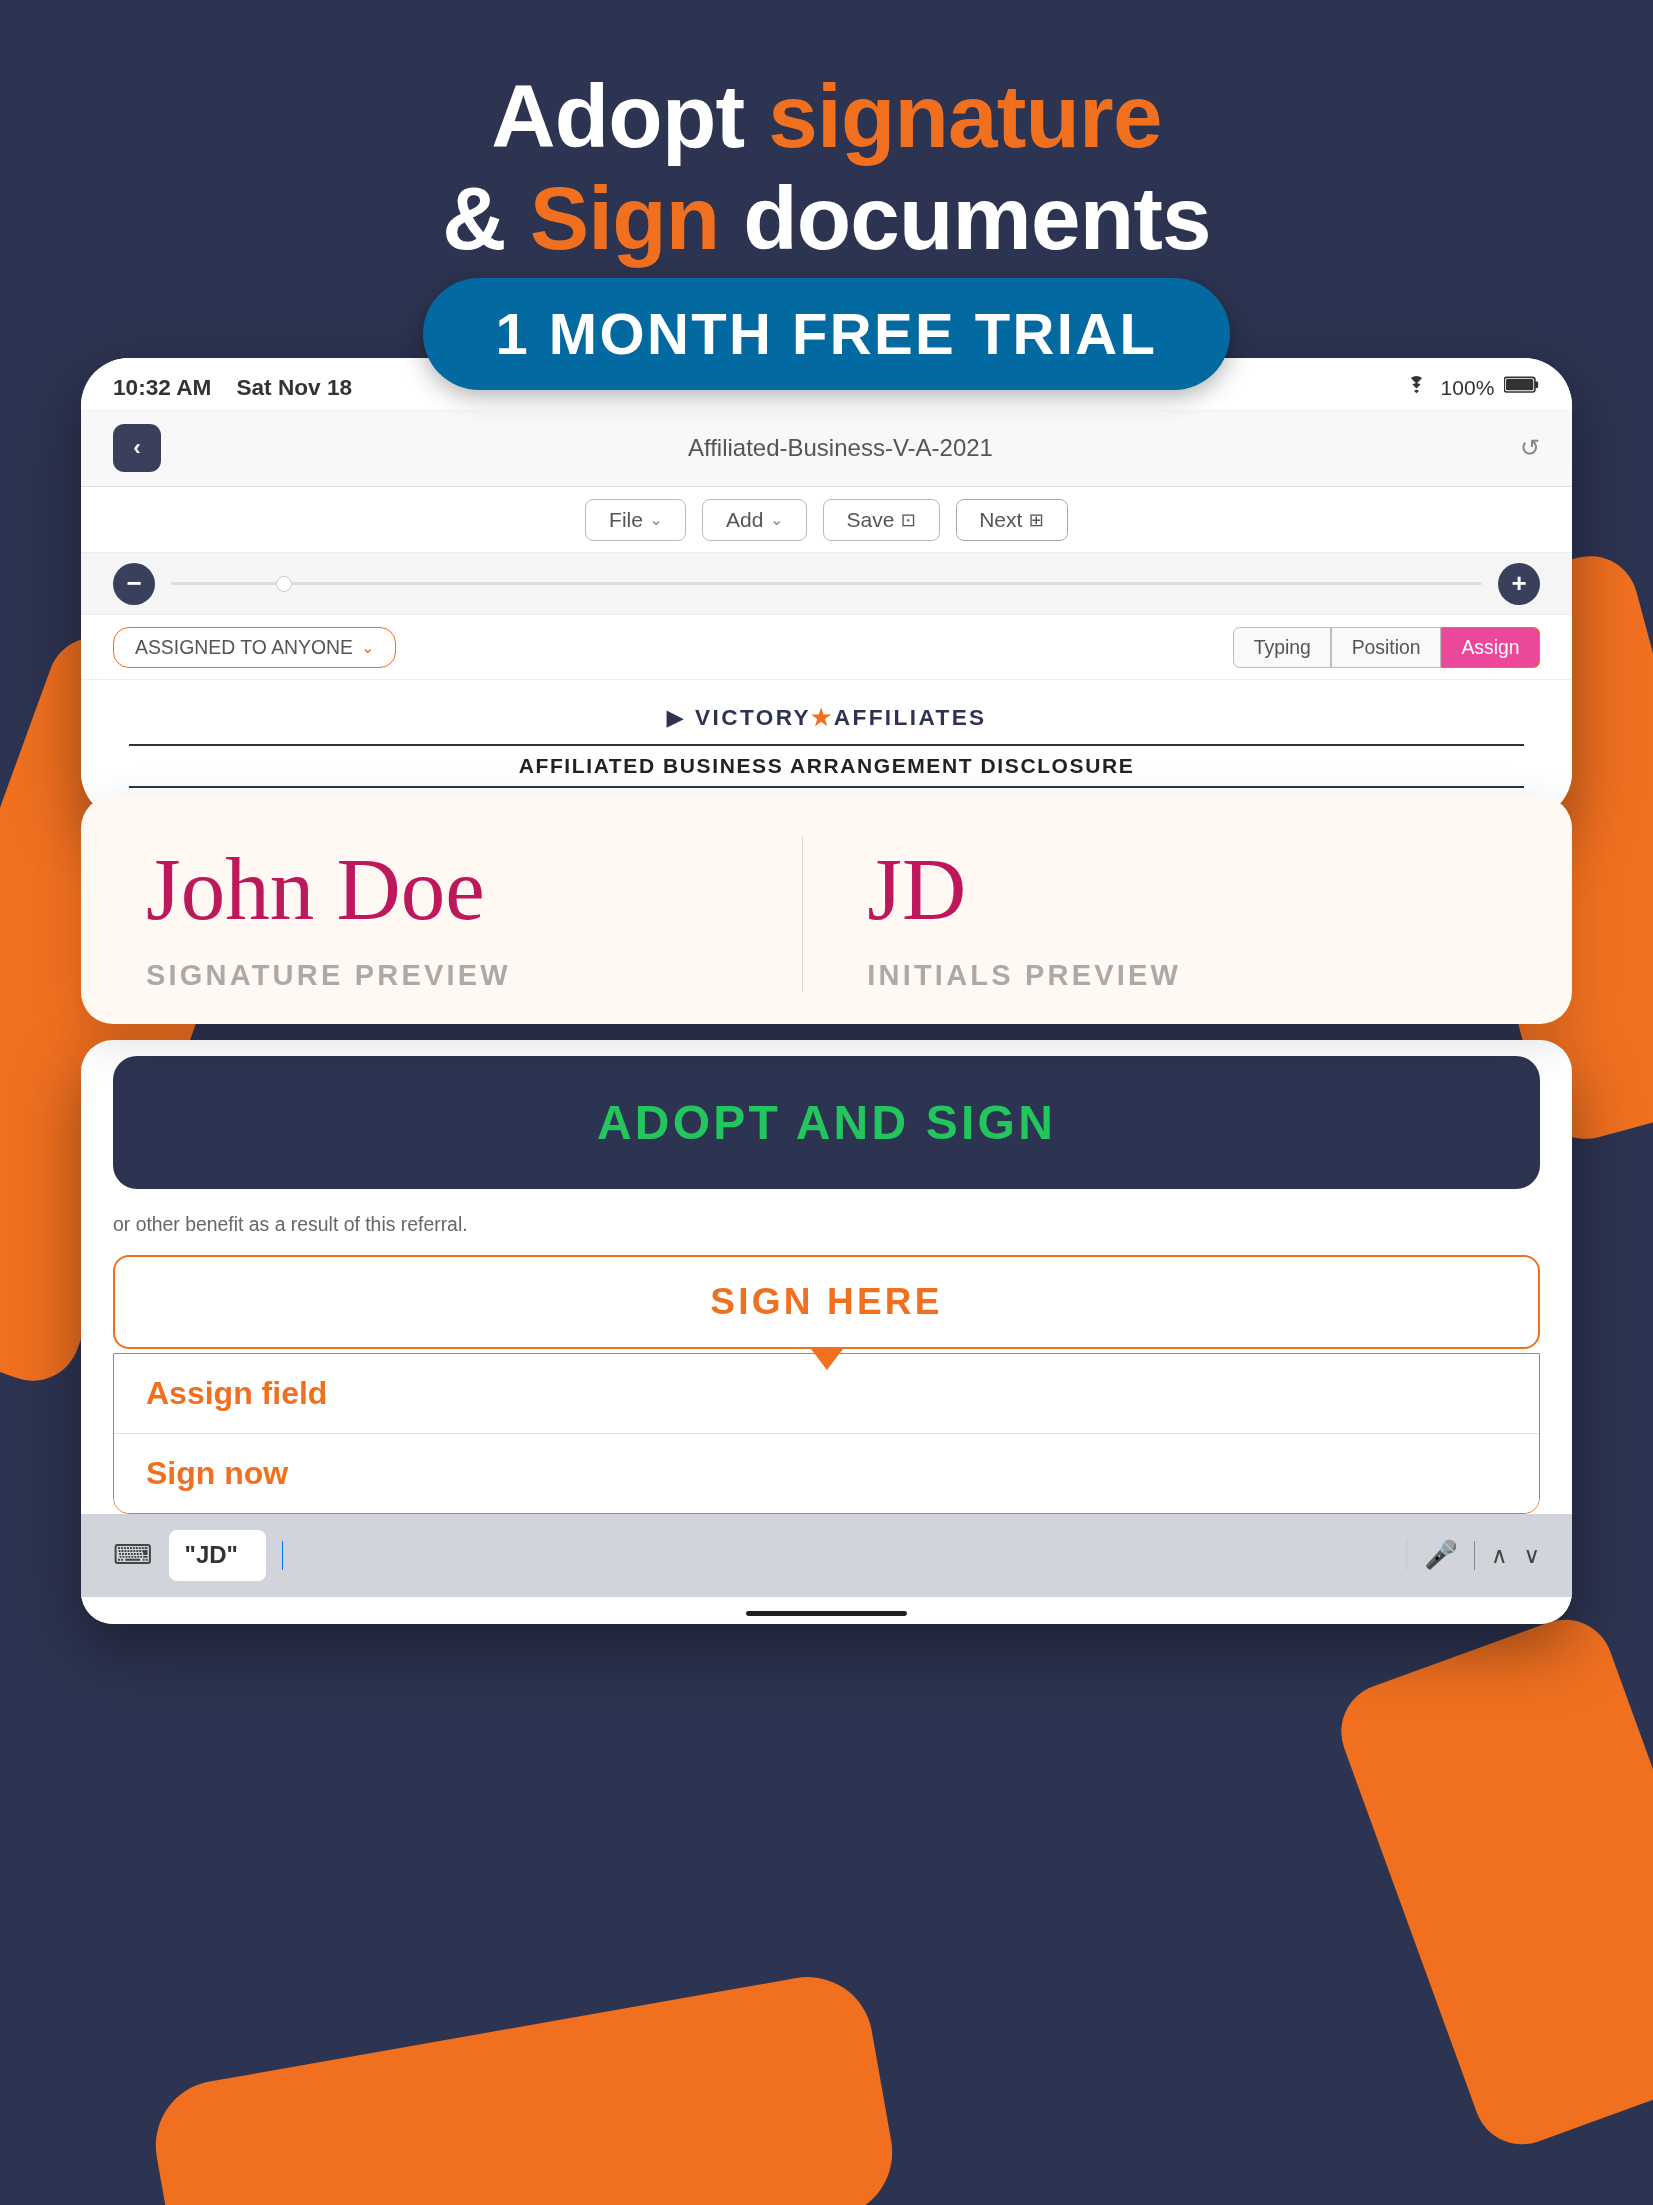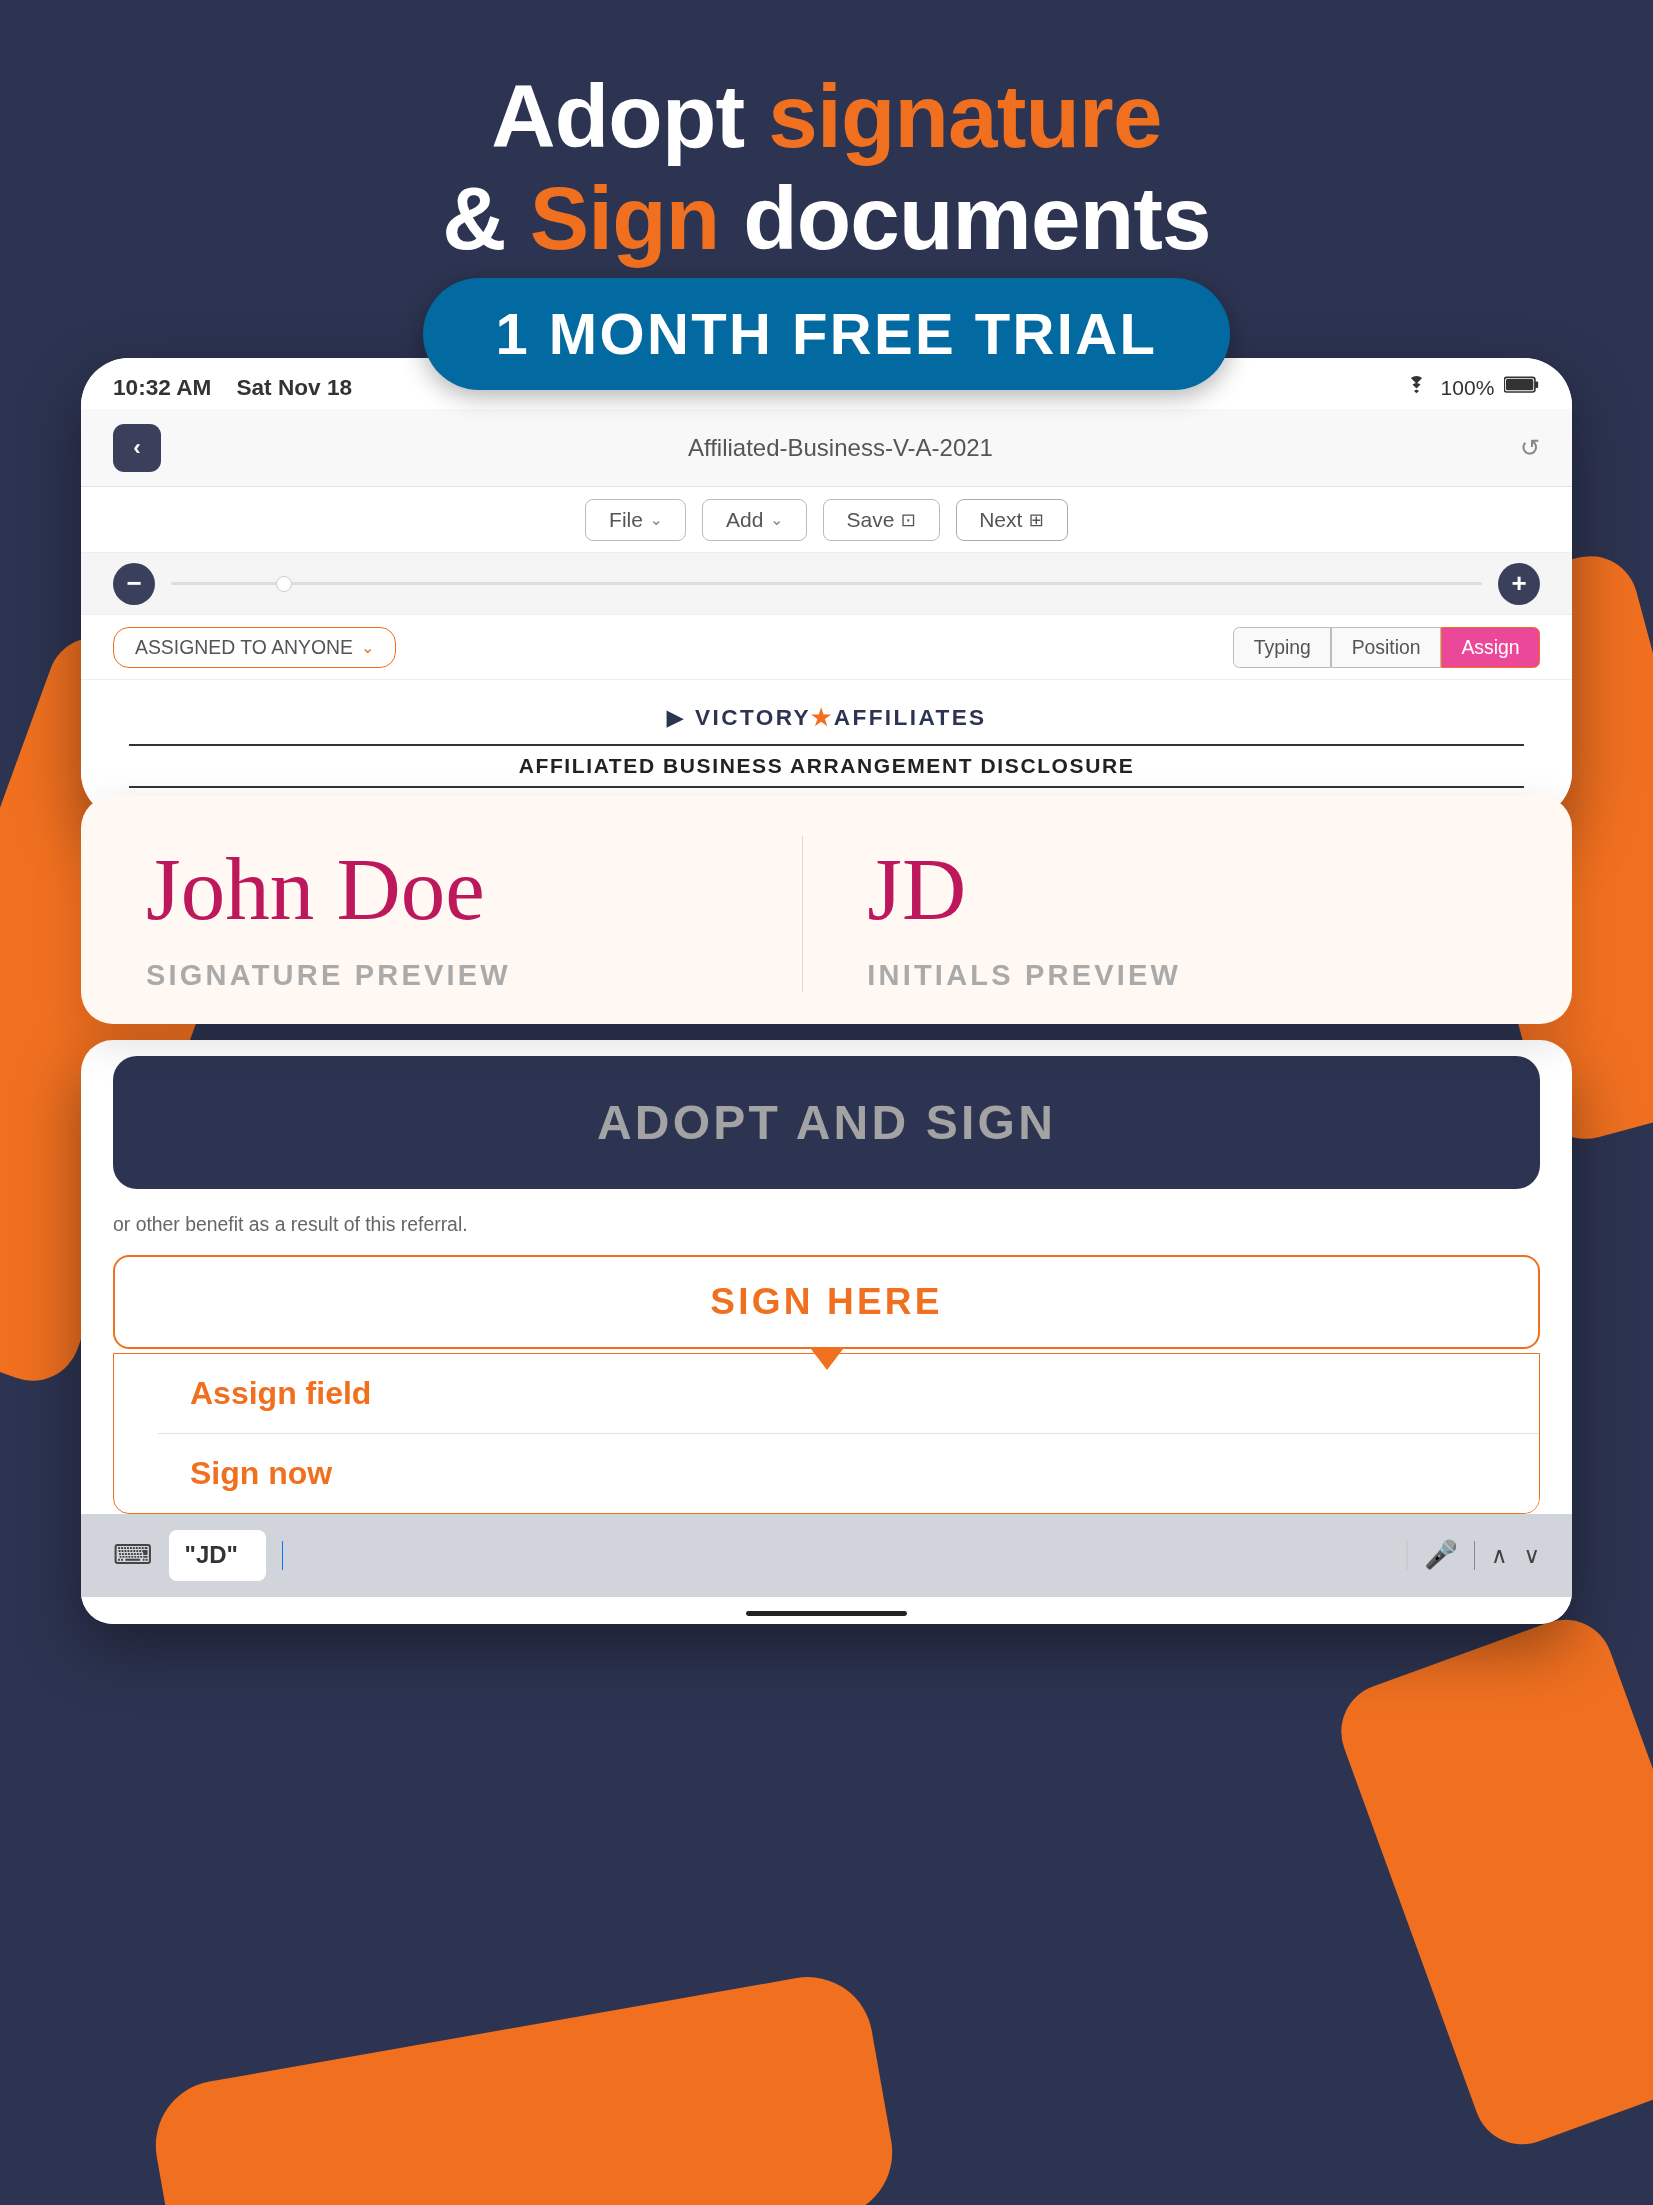--- a/index.html
+++ b/index.html
@@ -390,21 +390,21 @@
     }
 
     .doc-text-col.highlight {
       font-weight: 600;
       color: #2d3451;
     }
 
     
     .adopt-sign-btn {
       background: #2d3451;
-      color: #a3a3a3;
+      color: #22c55e;
       font-size: 48px;
       font-weight: 900;
       letter-spacing: 3.2px;
       text-transform: uppercase;
       text-align: center;
       padding: 39px 48px;
       margin: 16px 32px;
       border-radius: 24px;
     }
 
@@ -422,21 +422,20 @@
       border-radius: 16px;
       position: relative;
     }
 
     
     .sign-dropdown {
       border: 1.6px solid #f07020;
       border-radius: 0 0 16px 16px;
       margin: -8px 32px 0;
       overflow: hidden;
-      padding-left: 44px;
     }
 
     .sign-dropdown-item {
       color: #f07020;
       font-size: 32px;
       font-weight: 600;
       padding: 21px 32px;
       border-bottom: 0.8px solid #f0e0d0;
       background: #fff;
     }

